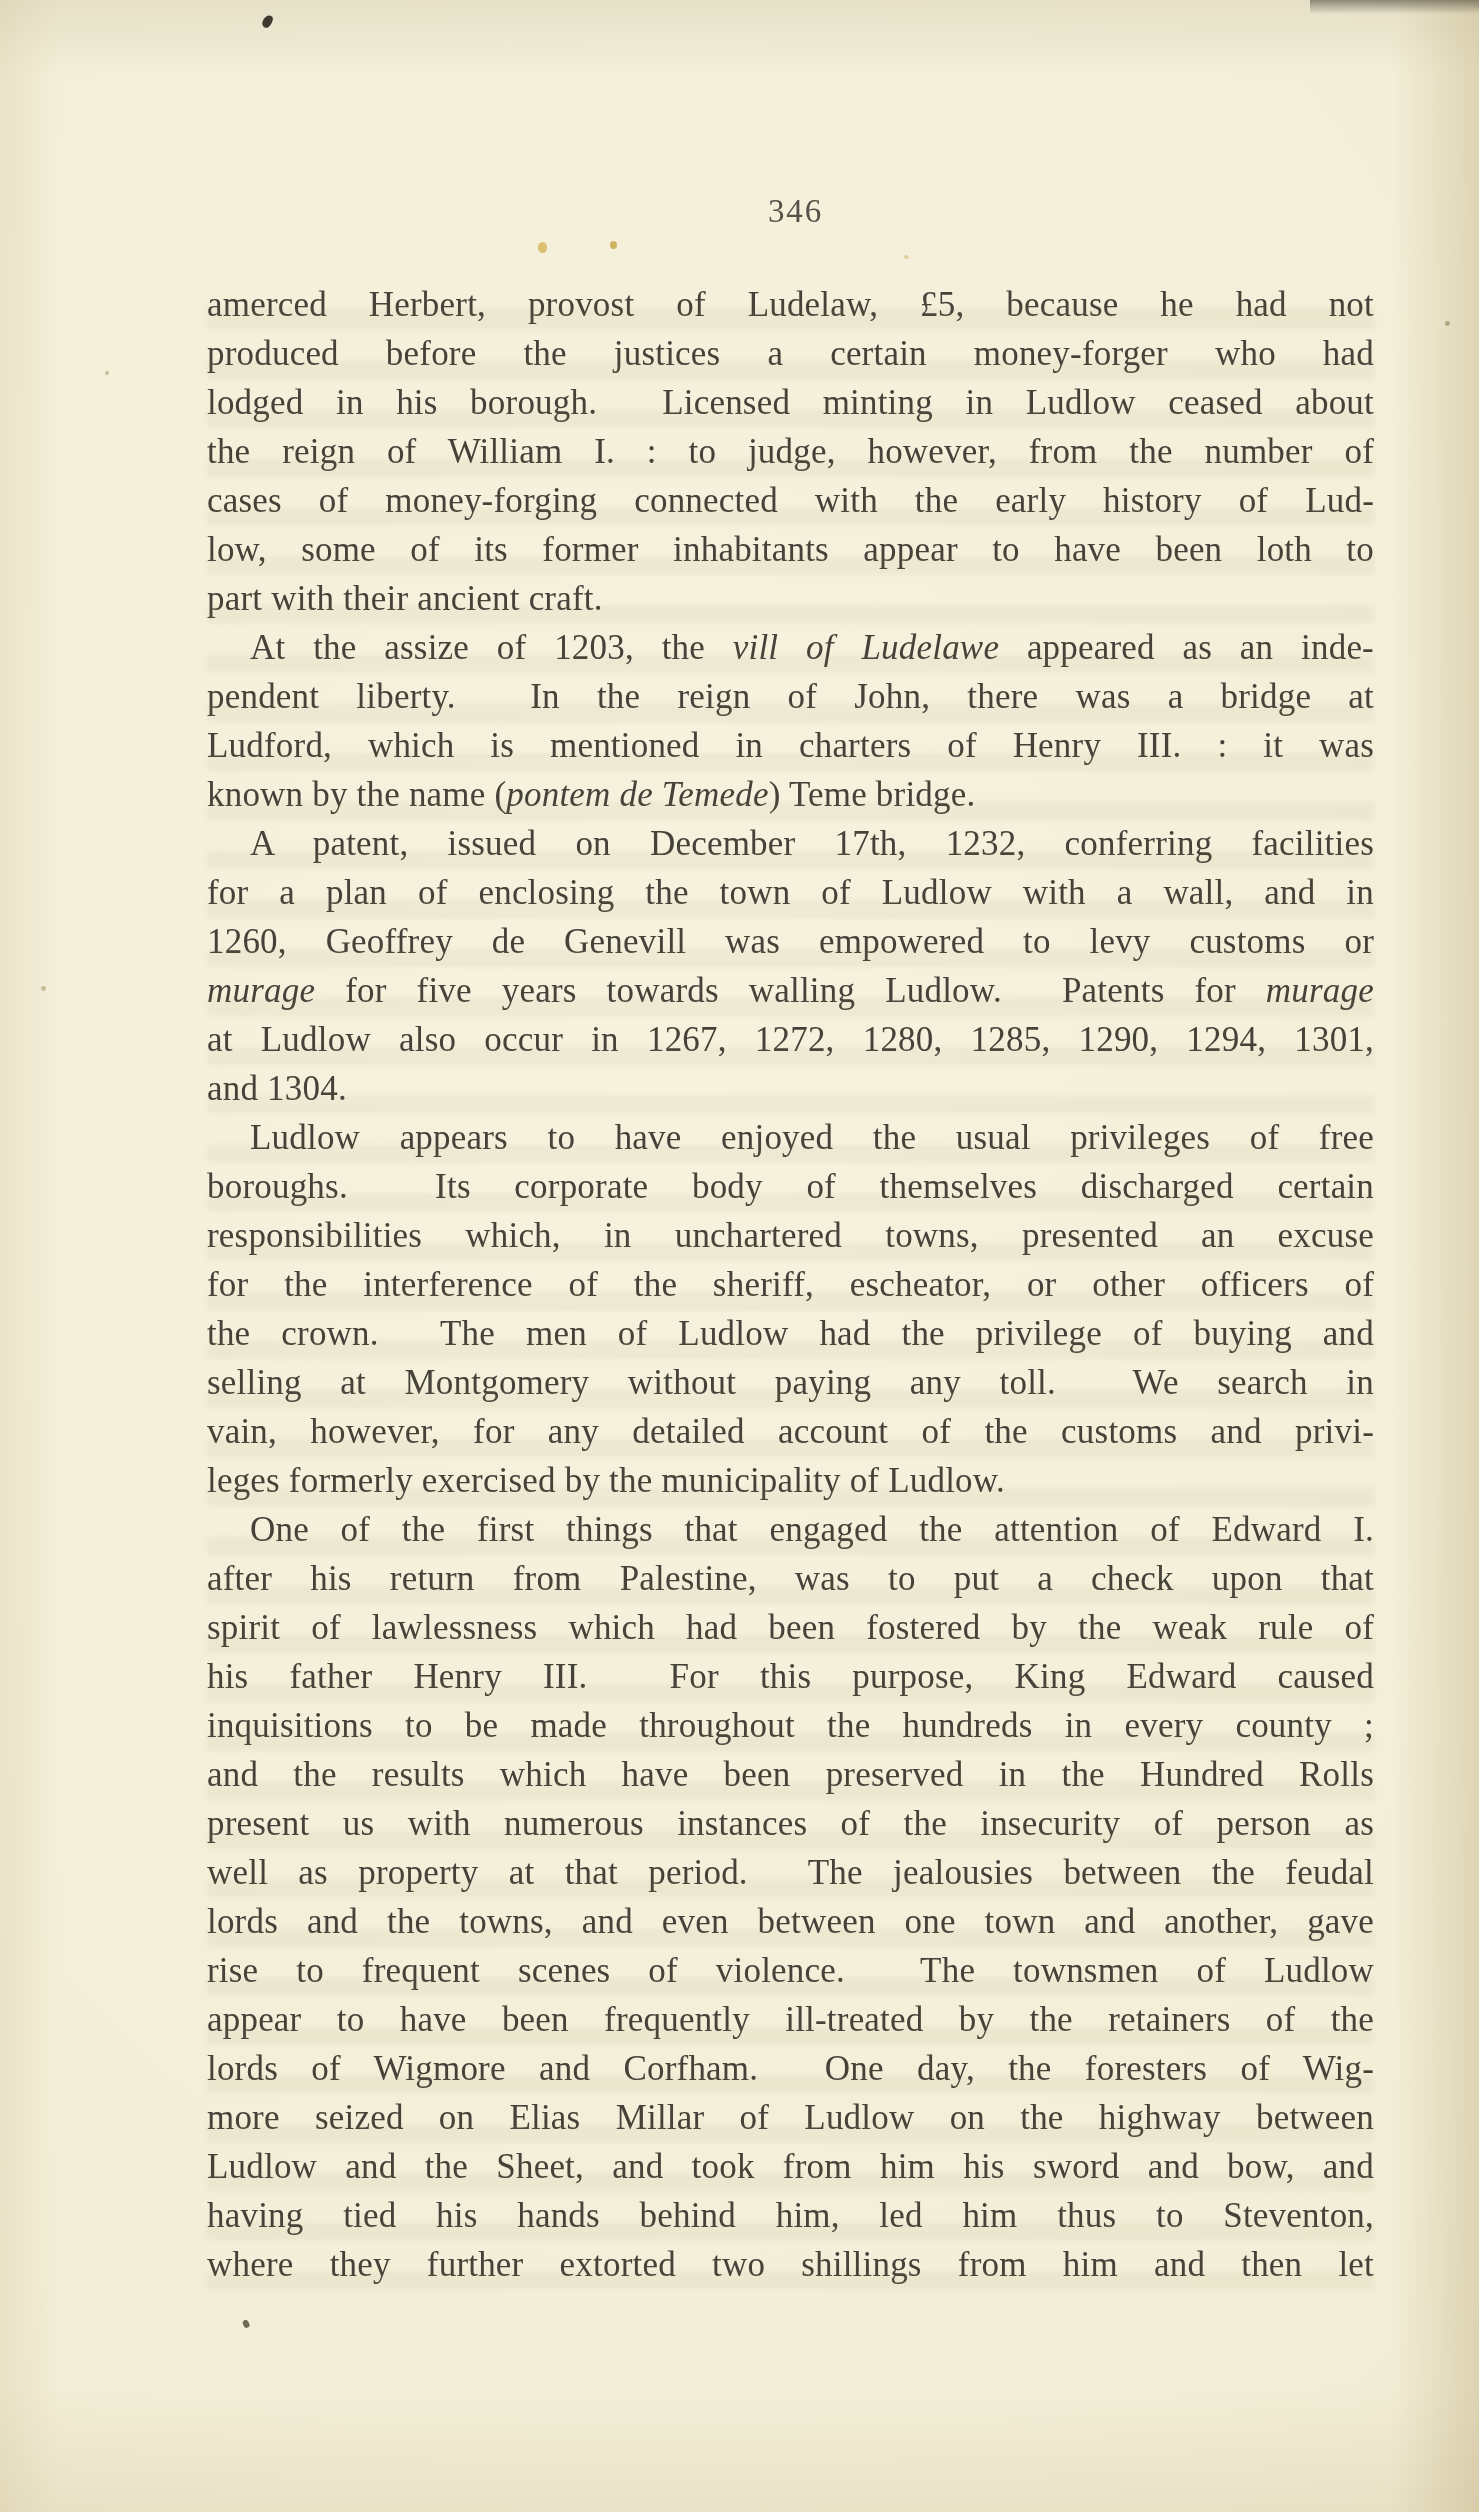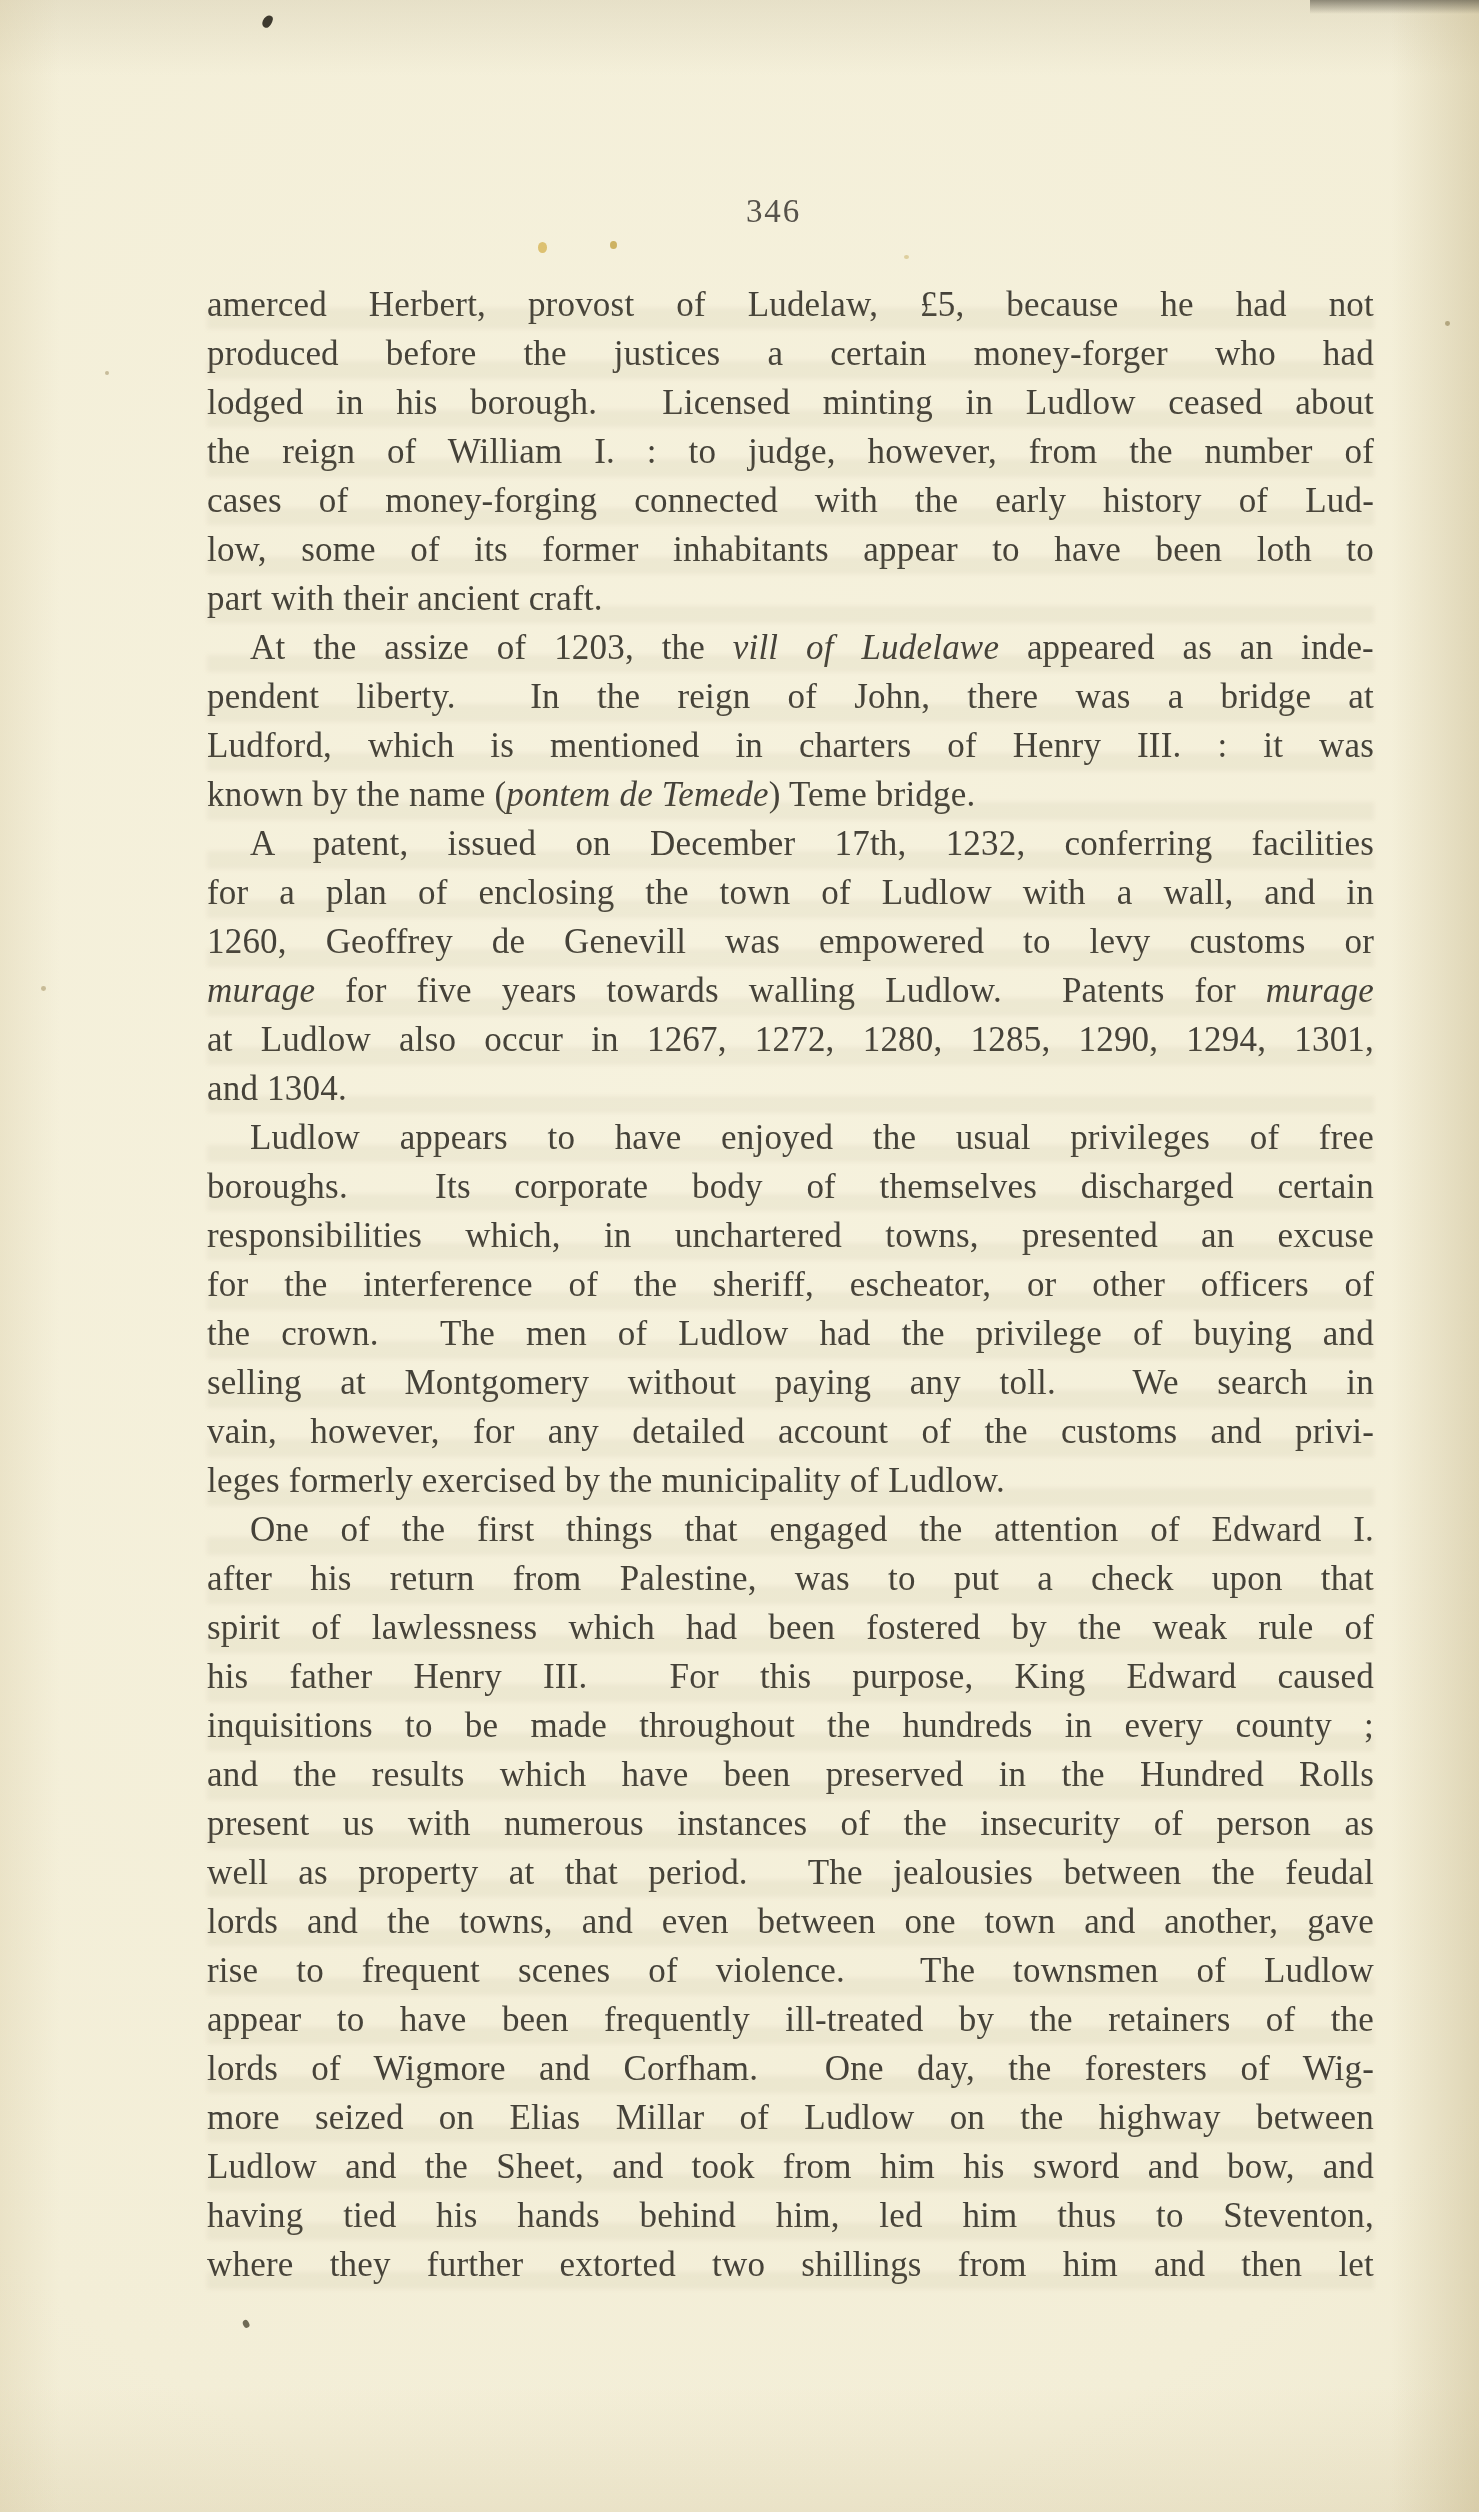--- a/index.html
+++ b/index.html
@@ -23,21 +23,21 @@
   }
   
   .topright-shadow {
     position: absolute; top: 0; right: 0;
     width: 170px; height: 13.6px;
     background: linear-gradient(180deg, rgba(68,64,53,0.55), rgba(68,64,53,0));
     pointer-events: none;
   }
   .pagenum {
     position: absolute;
-    left: 190px; top: 193px; width: 1167px;
+    left: 212px; top: 193px; width: 1167px;
     text-align: center;
     font-size: 33px;
     letter-spacing: 1.9px;
     color: #56524a;
   }
   .text-block {
     position: absolute;
     left: 207px; top: 280px; width: 1167px;
     font-size: 35px;
     line-height: 49px;

